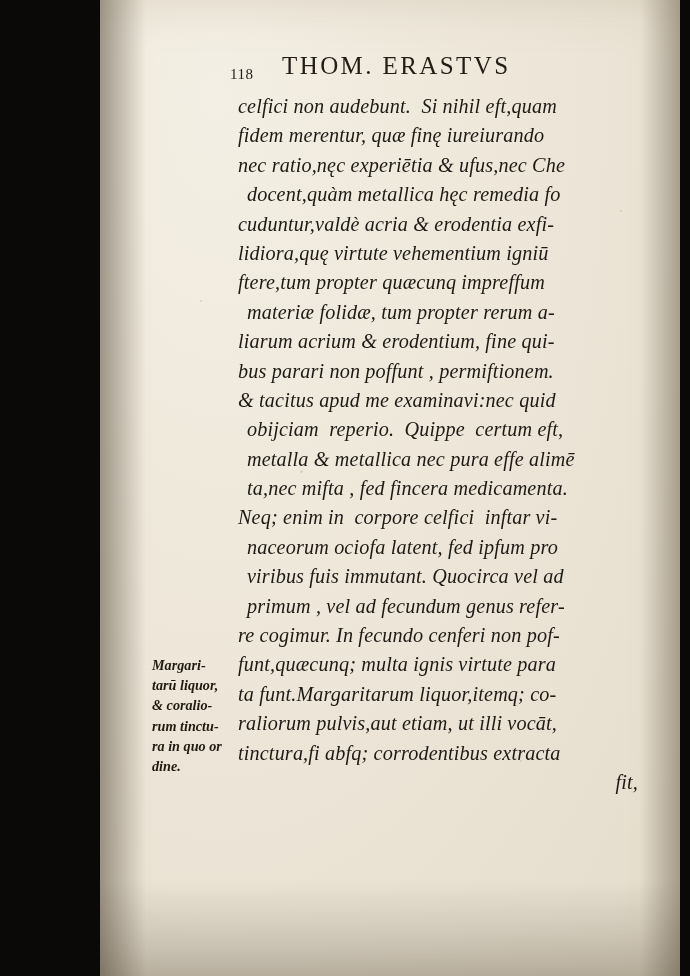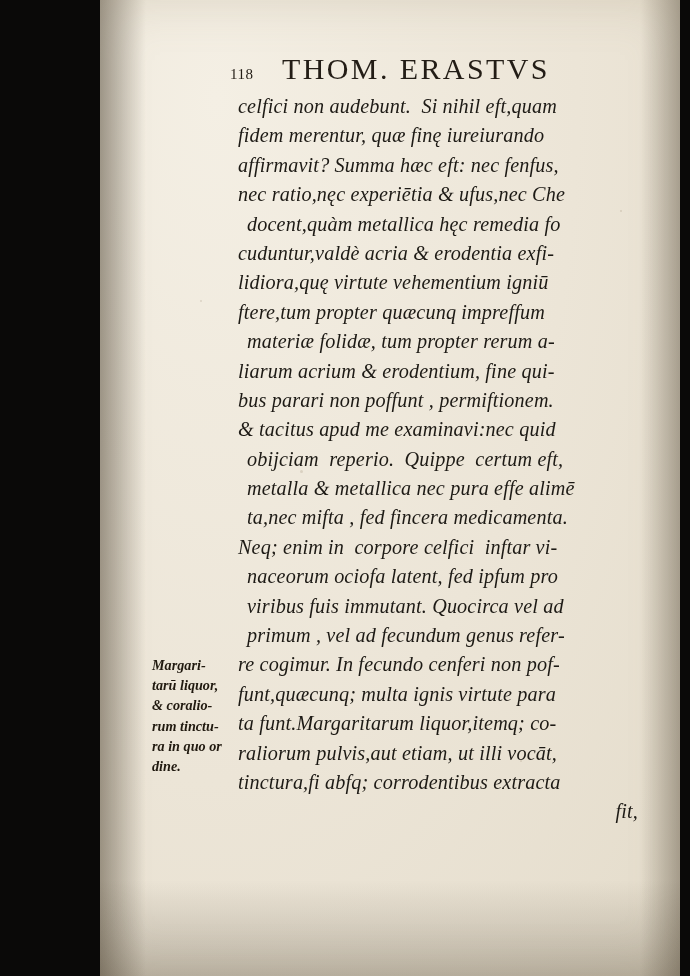--- a/index.html
+++ b/index.html
@@ -78,21 +78,21 @@
     top: 8px;
     font-size: 15px;
     letter-spacing: 0.5px;
     font-family: "Liberation Serif", serif;
     margin-top: 6px;
   }
   .head-title {
     position: absolute;
     left: 52px;
     top: 0px;
-    font-size: 30px;
+    font-size: 25px;
     letter-spacing: 2.4px;
     font-family: "Liberation Serif", serif;
   }
 
   
   .textblock {
     position: absolute;
     left: 238px;
     top: 92px;
     width: 408px;
@@ -155,21 +155,20 @@
   <div class="speckle" style="left:620px;top:210px;width:2px;height:2px;"></div>
 
   <div class="running-head">
     <span class="folio">118</span>
     <span class="head-title">THOM. ERASTVS</span>
   </div>
 
   <div class="textblock">
     <div class="line">celfici non audebunt.  Si nihil eft,quam</div>
     <div class="line">fidem merentur, quæ finę iureiurando</div>
-    <div class="line">affirmavit? Summa hæc eft: nec fenfus,</div>
     <div class="line">nec ratio,nęc experiētia &amp; ufus,nec Che</div>
     <div class="line indent">docent,quàm metallica hęc remedia fo</div>
     <div class="line">cuduntur,valdè acria &amp; erodentia exfi-</div>
     <div class="line">lidiora,quę virtute vehementium igniū</div>
     <div class="line">ftere,tum propter quæcunq impreffum</div>
     <div class="line indent">materiæ folidæ, tum propter rerum a-</div>
     <div class="line">liarum acrium &amp; erodentium, fine qui-</div>
     <div class="line">bus parari non poffunt , permiftionem.</div>
     <div class="line">&amp; tacitus apud me examinavi:nec quid</div>
     <div class="line indent">obijciam  reperio.  Quippe  certum eft,</div>

